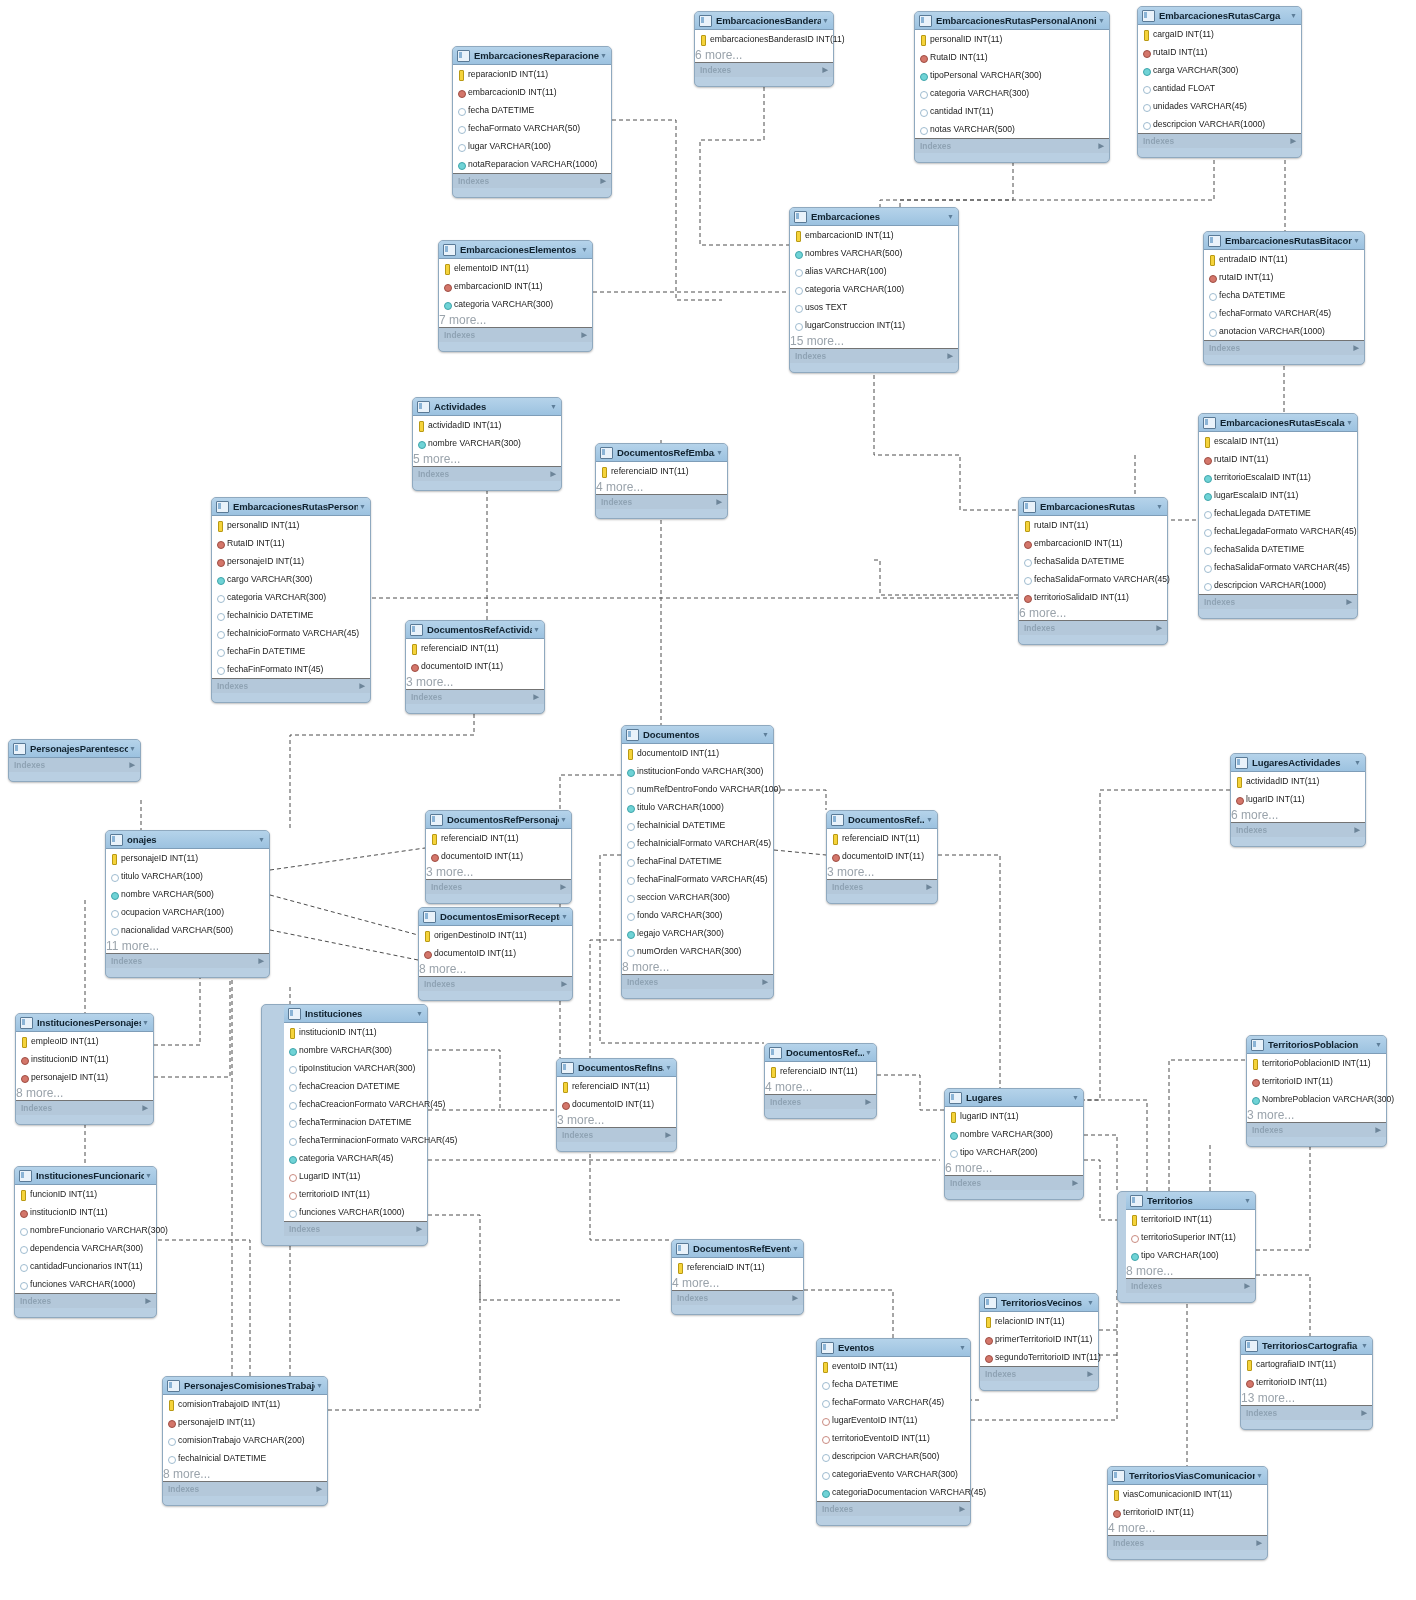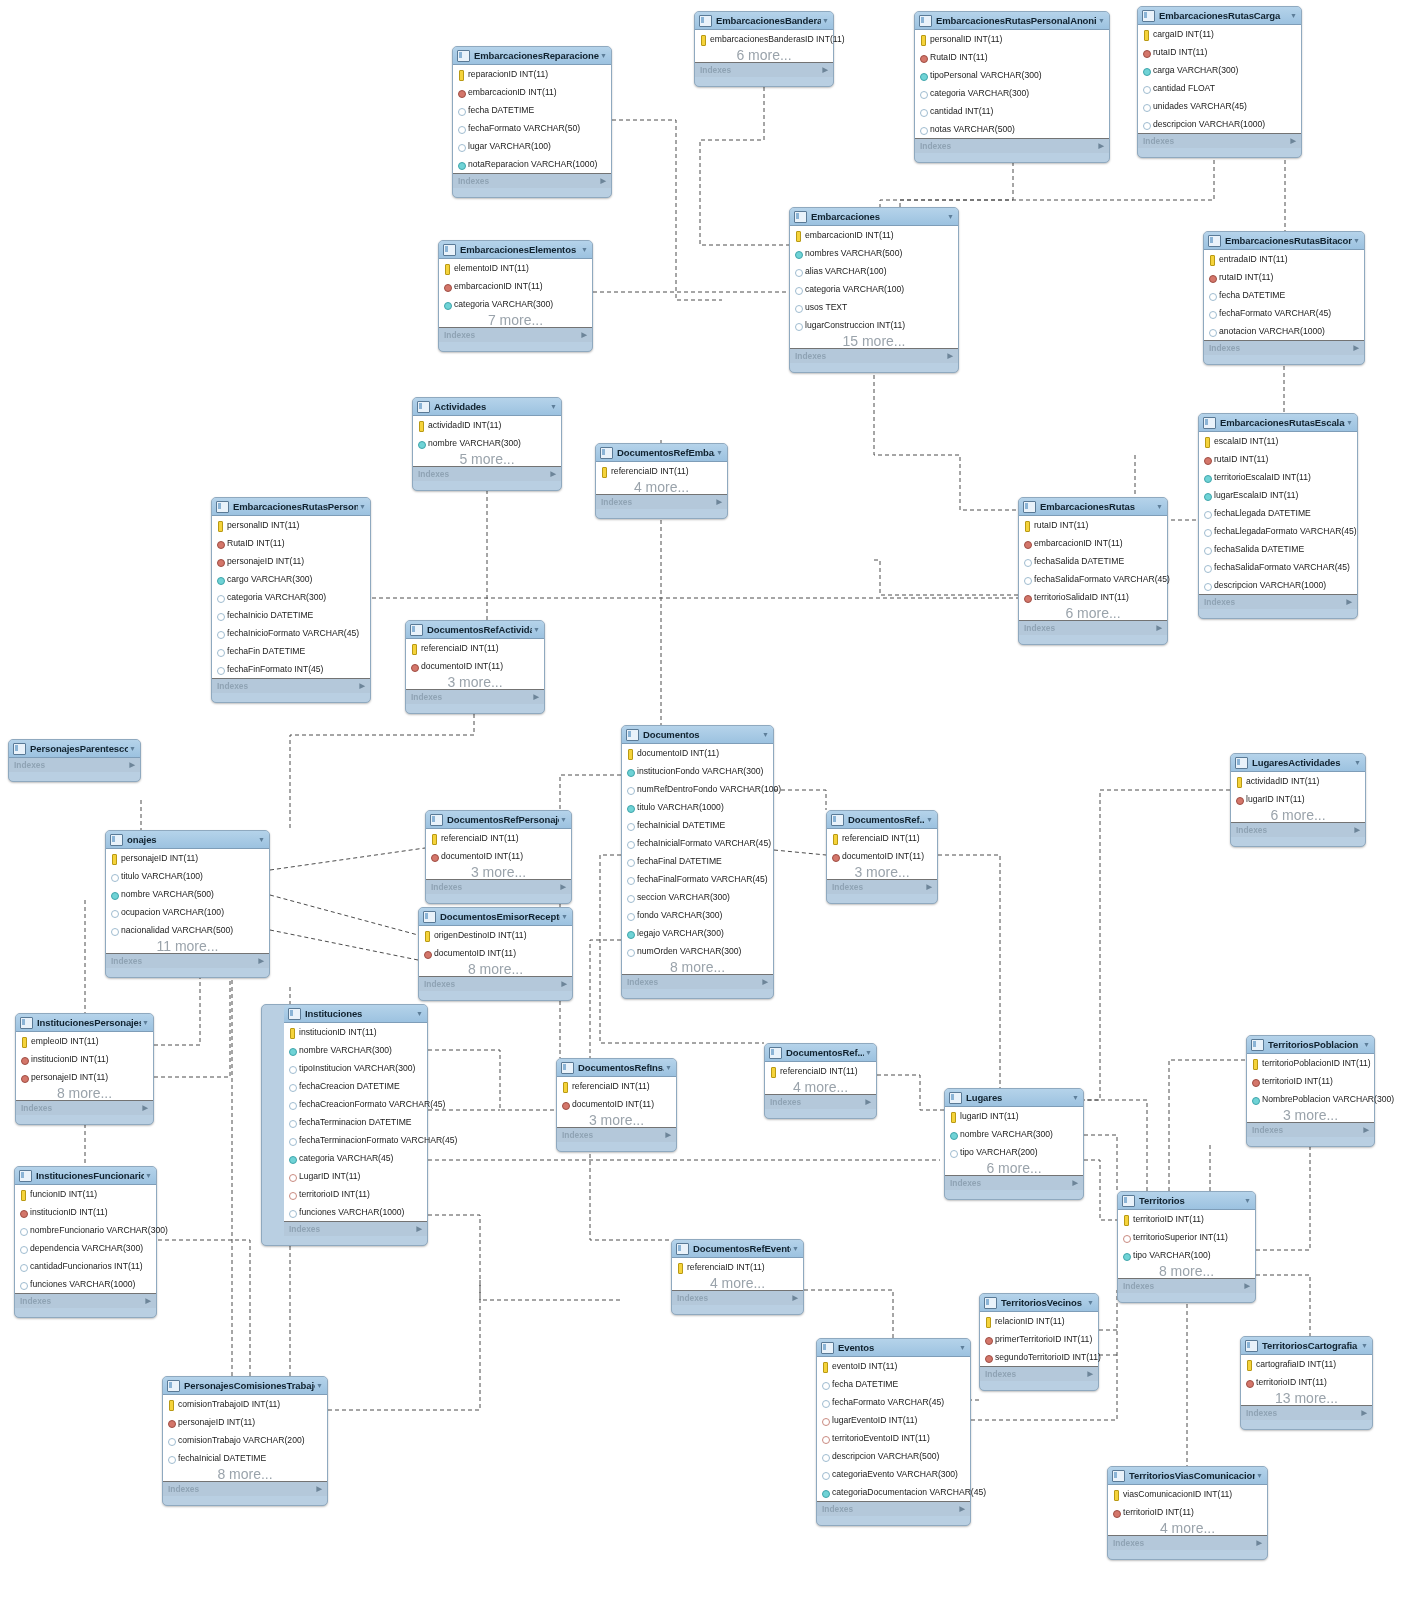--- a/index.html
+++ b/index.html
@@ -37,21 +37,21 @@
   .k-pk:after{content:"";position:absolute;left:2px;top:0;width:3px;height:9px;
        background:#f5d33b;border:1px solid #b99a14;border-radius:1px;}
   .k-fk:after{content:"";position:absolute;left:1px;top:2px;width:6px;height:6px;
        border-radius:50%;background:#d4766a;border:1px solid #9e4d43;}
   .k-fkn:after{content:"";position:absolute;left:1px;top:2px;width:6px;height:6px;
        border-radius:50%;background:#fff;border:1px solid #c98a80;}
   .k-cy:after{content:"";position:absolute;left:1px;top:2px;width:6px;height:6px;
        border-radius:50%;background:#6fd3d6;border:1px solid #3fa5ab;}
   .k-pl:after{content:"";position:absolute;left:1px;top:2px;width:6px;height:6px;
        border-radius:50%;background:#fff;border:1px solid #9fbcd0;}
-  .tbl .more{height:14px;line-height:14px;text-align:center;font-size:14px;
+  .tbl .more{height:14px;line-height:14px;text-align:left;font-size:12px;
        color:#9aa3ab;background:#fff;}
   .tbl .idx{height:14px;line-height:14px;background:#b4c8da;
        display:flex;align-items:center;padding:0 5px;
        font-size:8.4px;font-weight:bold;color:#8fa3b4;}
   .tbl .idx .lab{flex:1 1 auto;}
   .tbl .idx .arr{font-size:7px;color:#6d8599;}
 
   
   #links{position:absolute;left:0;top:0;width:1416px;height:1600px;z-index:1;}
   #links path{fill:none;stroke:#4c4c4c;stroke-width:1;stroke-dasharray:4,3;}
@@ -873,21 +873,21 @@
             <span class="kico k-pl"></span>
             <span>tipo VARCHAR(200)</span>
           </div>
           <div class="more">6 more...</div>
         </div>
         <div class="idx">
           <span class="lab">Indexes</span>
           <span class="arr">▶</span>
         </div>
       </div>
-      <div class="tbl" style="left: 1246px; top: 1035px; width: 129px;">
+      <div class="tbl" style="left: 1246px; top: 1035px; width: 141px;">
         <div class="hdr">
           <span class="tico"></span>
           <span class="tname">TerritoriosPoblacion</span>
           <span class="carat">▼</span>
         </div>
         <div class="body">
           <div class="col">
             <span class="kico k-pk"></span>
             <span>territorioPoblacionID INT(11)</span>
           </div>
@@ -936,21 +936,21 @@
           <div class="col">
             <span class="kico k-pl"></span>
             <span>funciones VARCHAR(1000)</span>
           </div>
         </div>
         <div class="idx">
           <span class="lab">Indexes</span>
           <span class="arr">▶</span>
         </div>
       </div>
-      <div class="tbl" style="left: 1117px; top: 1191px; width: 139px;">
+      <div class="tbl" style="left: 1117px; top: 1191px; width: 139px; padding-left: 8px;">
         <div class="hdr">
           <span class="tico"></span>
           <span class="tname">Territorios</span>
           <span class="carat">▼</span>
         </div>
         <div class="body">
           <div class="col">
             <span class="kico k-pk"></span>
             <span>territorioID INT(11)</span>
           </div>

